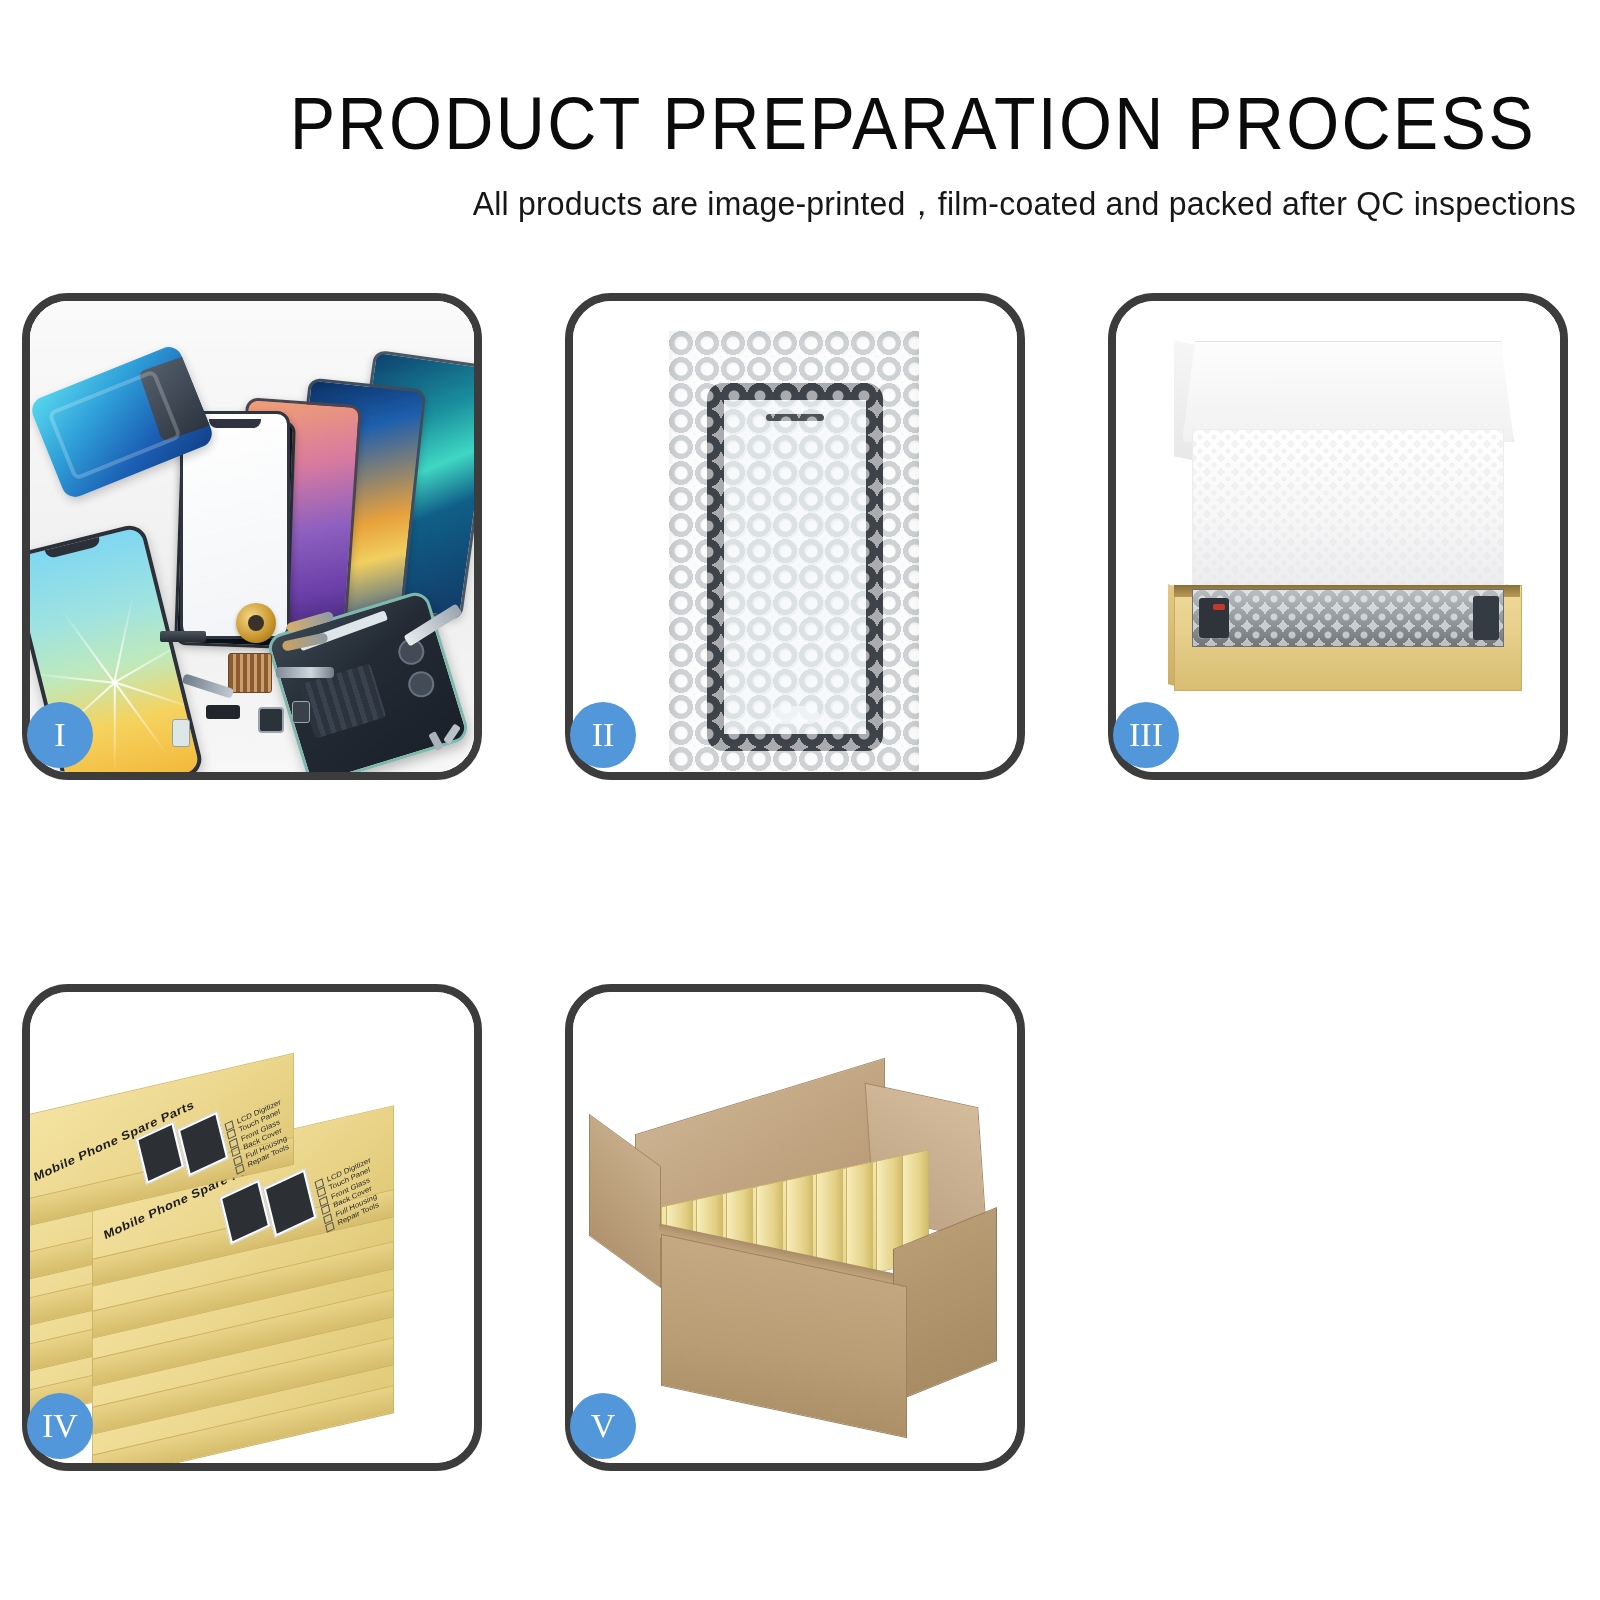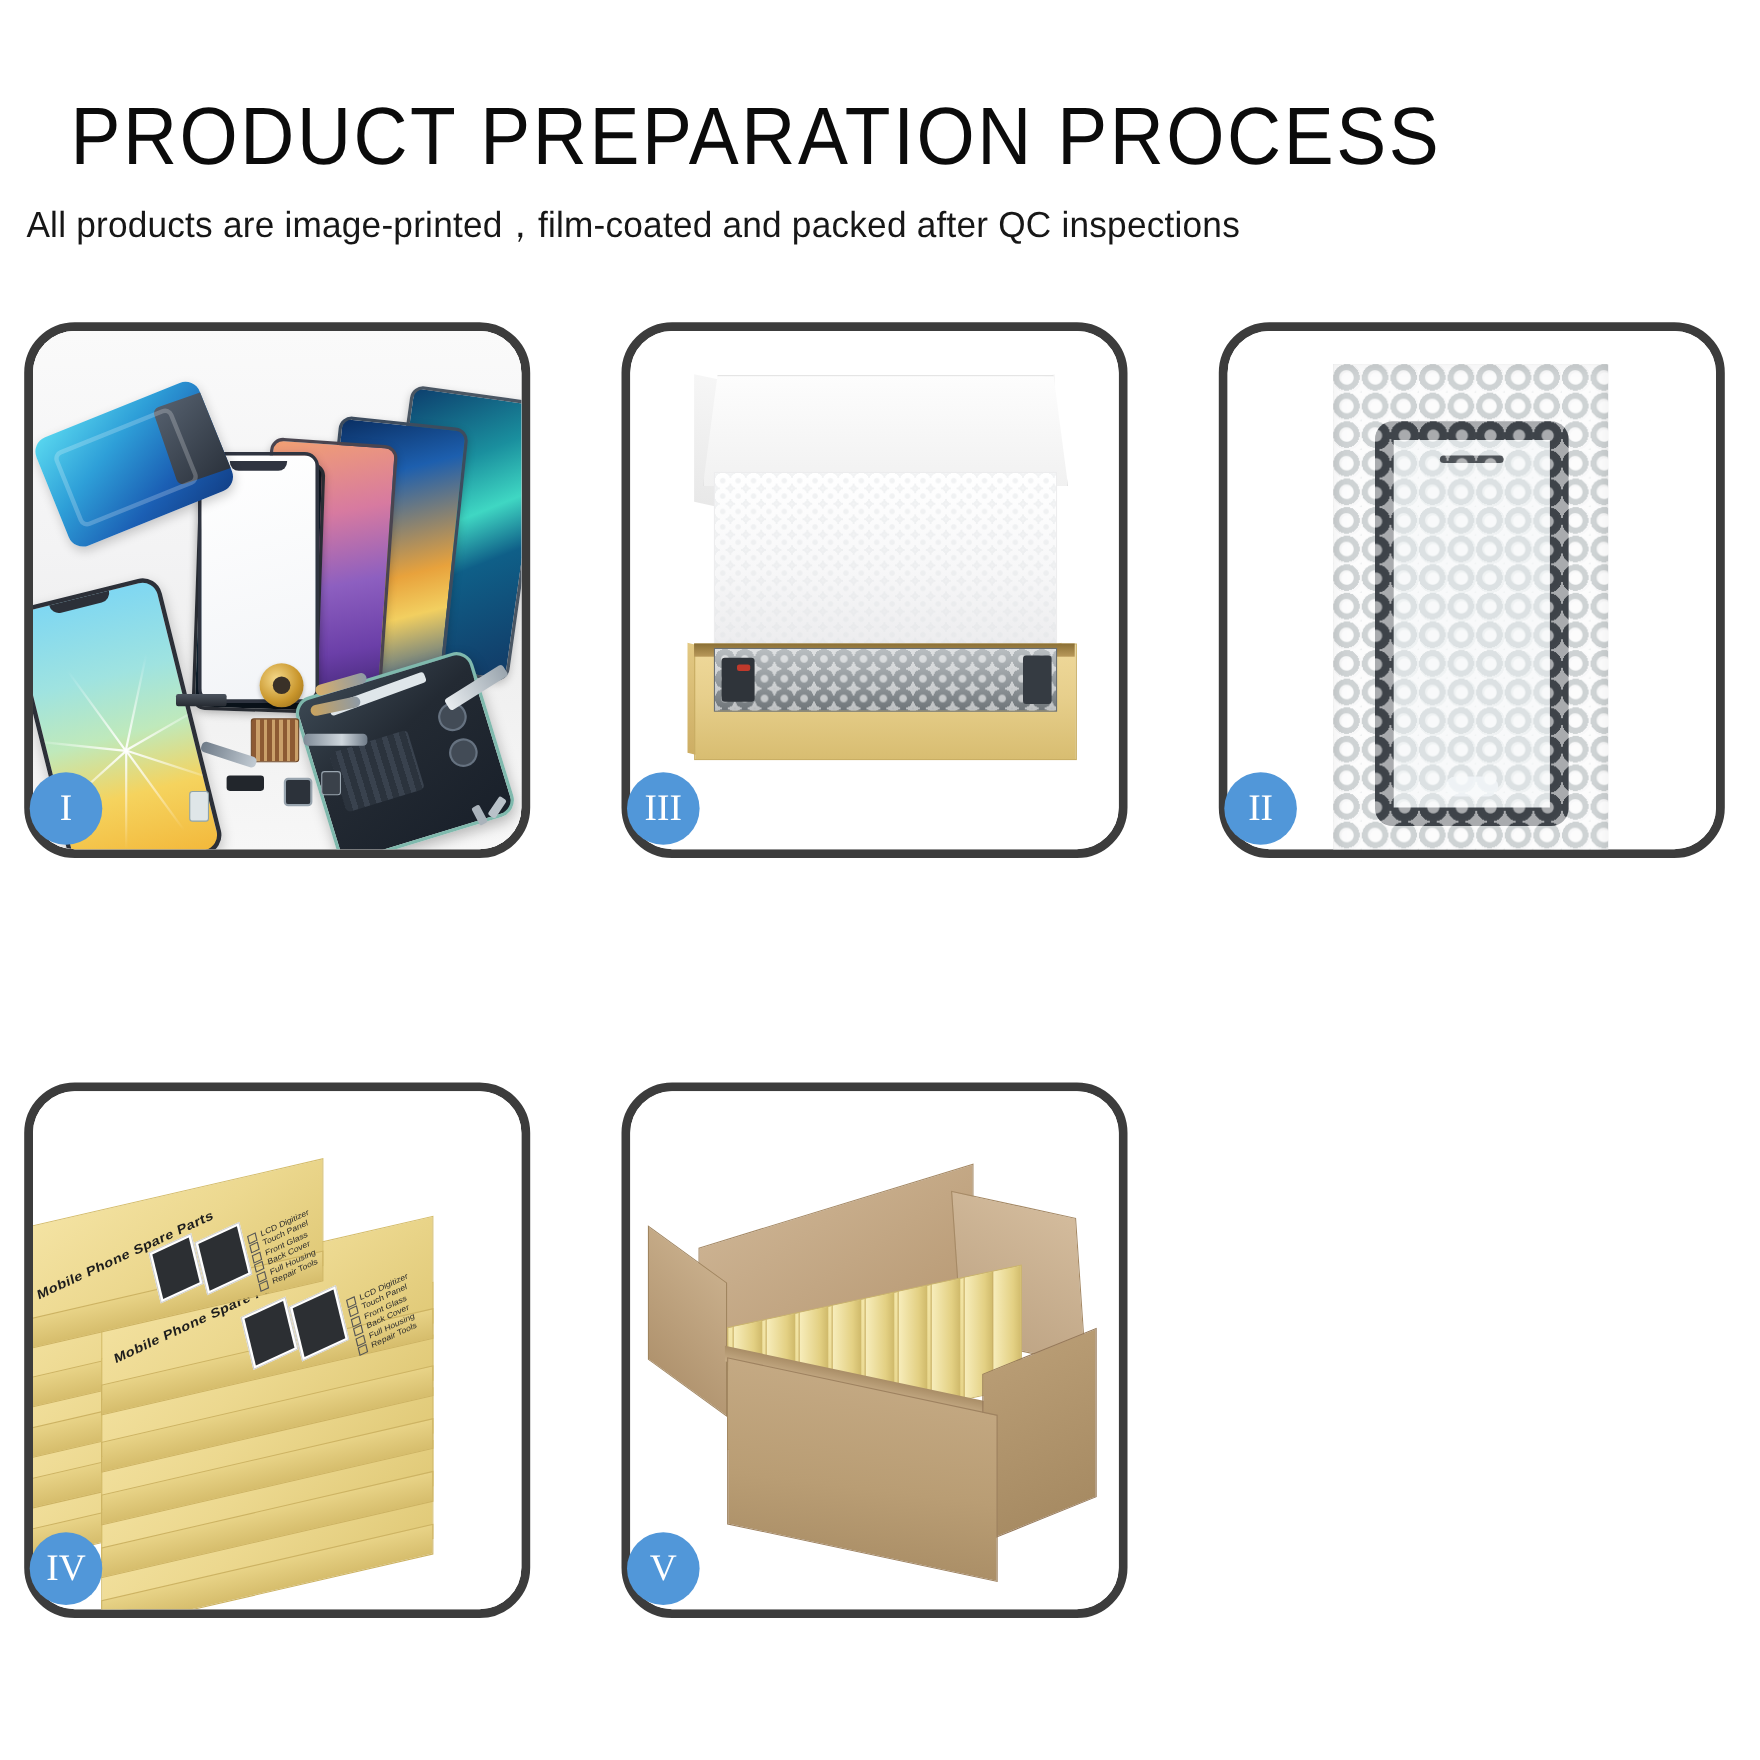--- a/index.html
+++ b/index.html
@@ -4,21 +4,21 @@
 <style>
   html,body{margin:0;padding:0;}
   body{
     width:1600px;height:1600px;background:#ffffff;
     font-family:"Liberation Sans","DejaVu Sans",sans-serif;
     overflow:hidden;position:relative;
   }
   .page{position:absolute;inset:0;}
 
   
-  .header{position:absolute;left:0;top:0;width:1600px;text-align:left;}
+  .header{position:absolute;left:0;top:0;width:1600px;text-align:right;}
   .title{
     font-size:74px;line-height:84px;font-weight:400;color:#0b0b0b;
     letter-spacing:2.5px;margin-top:82px;
     transform:scaleX(0.92);transform-origin:center center;
     white-space:nowrap;
   }
   .subtitle{
     font-size:33px;line-height:40px;font-weight:400;color:#171717;
     letter-spacing:.2px;margin-top:18px;white-space:nowrap;
     transform:scaleX(0.97);transform-origin:center center;
@@ -342,53 +342,53 @@
           <div class="camm"></div>
           <div class="camm2"></div>
           <div class="tool"></div>
           <div class="screw1"></div>
           <div class="screw2"></div>
         </div>
         <div class="badge">I</div>
       </div>
 
       <div class="card">
+        <div class="inner p2">
+          <div class="wrap">
+            <div class="scr">
+              <div class="ear"></div>
+              <div class="home"></div>
+            </div>
+            <div class="bub"></div>
+          </div>
+        </div>
+        <div class="badge">II</div>
+      </div>
+
+      <div class="card">
         <div class="inner p3">
           <div class="lidleft"></div>
           <div class="lidright"></div>
           <div class="lid"></div>
           <div class="foam">
             <div class="foamtex"></div>
           </div>
           <div class="trayL"></div>
           <div class="trayR"></div>
           <div class="tray"></div>
           <div class="traylip"></div>
           <div class="prod">
             <div class="prodbub"></div>
             <div class="prodL">
                 <div class="dot"></div>
               </div>
             <div class="prodR"></div>
           </div>
         </div>
         <div class="badge">III</div>
-      </div>
-
-      <div class="card">
-        <div class="inner p2">
-          <div class="wrap">
-            <div class="scr">
-              <div class="ear"></div>
-              <div class="home"></div>
-            </div>
-            <div class="bub"></div>
-          </div>
-        </div>
-        <div class="badge">II</div>
       </div>
     </div>
 
     <div class="row">
 
       <div class="card">
         <div class="inner p4">
 
           <div class="bx" style="left:-4px;top:292px">
             <div class="top"></div>

